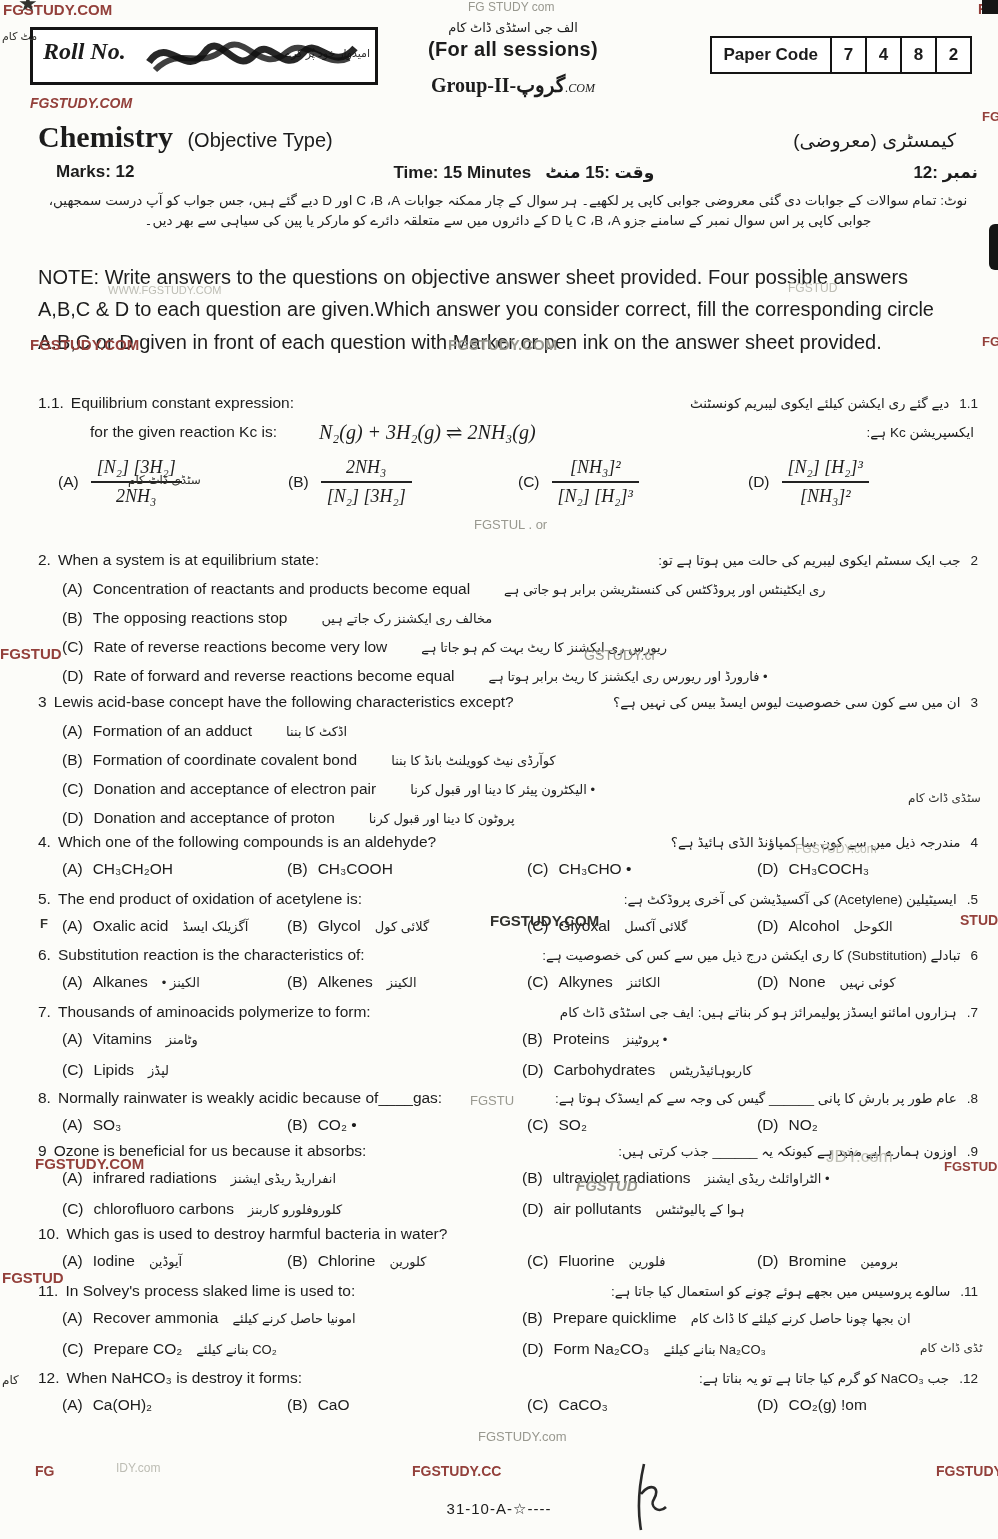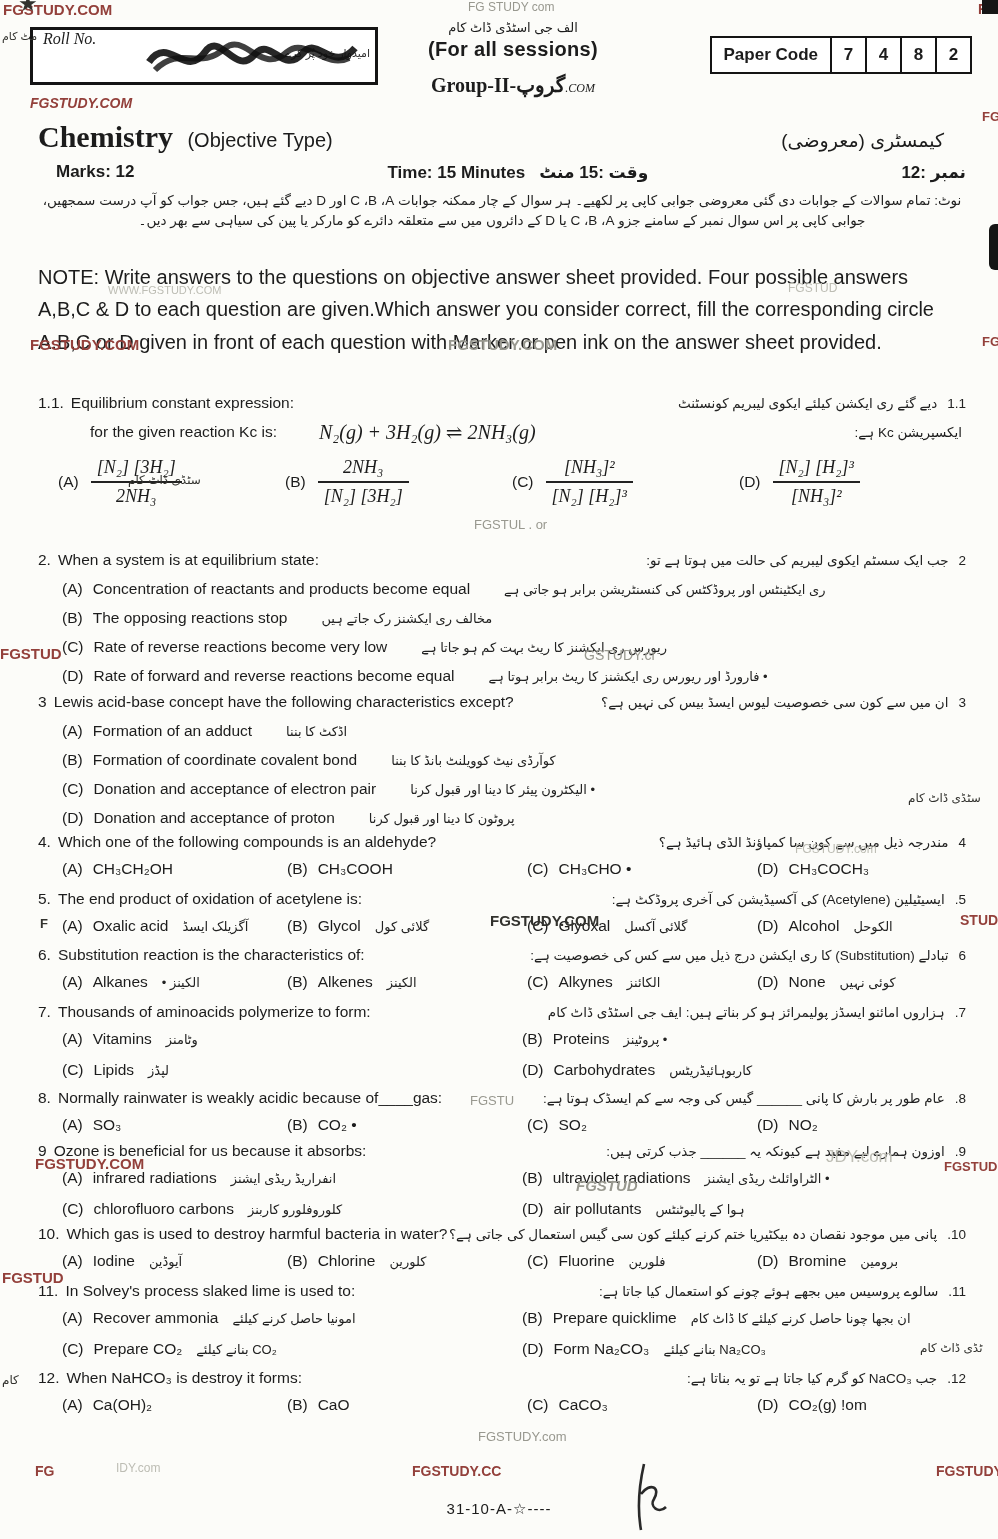--- a/index.html
+++ b/index.html
@@ -10,36 +10,36 @@
   .wm-layer{position:absolute;inset:0;z-index:6;pointer-events:none}
   .wm{position:absolute;white-space:nowrap;line-height:1.1}
   .wm-m{color:#93403b}.wm-g{color:#98988f}.wm-f{color:#bdbdb4}.wm-d{color:#32322e}
   .wm-b{font-weight:bold}.wm-i{font-style:italic}
   
   .art1{position:absolute;right:0;top:0;width:16px;height:14px;background:#161616;z-index:7}
   .art2{position:absolute;right:0;top:224px;width:9px;height:46px;background:#141414;border-radius:6px 0 0 6px;z-index:7}
   
   .hdr{position:absolute;left:0;top:0;width:100%;height:118px;z-index:2}
   .roll-box{position:absolute;left:30px;top:27px;width:348px;height:58px;border:3px solid #141414;background:#fff}
-  .roll-label{position:absolute;left:10px;top:0;font-family:"Liberation Serif","DejaVu Serif",serif;
-              font-style:italic;font-weight:normal;font-size:16px}
+  .roll-label{position:absolute;left:10px;top:8px;font-family:"Liberation Serif","DejaVu Serif",serif;
+              font-style:italic;font-weight:bold;font-size:24px}
   .roll-ur{position:absolute;right:5px;top:17px;font-size:11px;direction:rtl;color:#333}
   .roll-scribble{position:absolute;left:108px;top:0}
   .center-head{position:absolute;left:348px;top:20px;width:330px;text-align:center}
   .site-ur{font-size:13px;direction:rtl}
   .sessions{font-size:20px;font-weight:bold;margin-top:3px;letter-spacing:.3px}
   .group{font-size:20px;font-weight:bold;margin-top:12px;font-family:"Liberation Serif","DejaVu Serif",serif}
   .group .com{font-size:12px;font-style:italic;font-weight:normal}
   .paper-code{position:absolute;right:26px;top:36px;display:flex;border:2.5px solid #141414;background:#fff}
   .pc-label{padding:7px 12px;font-size:17px;font-weight:bold}
   .pc-cells{display:flex}
   .pc-cell{width:35px;display:flex;align-items:center;justify-content:center;font-size:17px;font-weight:bold;
            border-left:2.5px solid #141414}
   
-  .content{position:relative;z-index:3;padding:120px 32px 0 38px}
+  .content{position:relative;z-index:3;padding:120px 20px 0 38px}
   .title-row{display:flex;justify-content:space-between;align-items:baseline}
   .title-en .chem{font-family:"Liberation Serif","DejaVu Serif",serif;font-weight:bold;font-size:30px}
   .title-en .obj{font-size:20px;margin-left:10px}
   .title-ur{direction:rtl;font-size:19px;padding-right:22px}
   .marks-row{display:flex;justify-content:space-between;margin-top:8px;font-weight:bold;font-size:17px}
   .marks{padding-left:18px}
   .time-grp .time-ur{margin-left:14px}
   .num-ur{direction:rtl}
   .note-ur{direction:rtl;text-align:center;font-size:13.5px;line-height:1.5;margin-top:8px;min-height:62px;color:#222}
   .note-en{font-size:20px;line-height:1.62;margin-top:8px;width:905px;min-height:76px}
@@ -428,21 +428,20 @@
             <div class="opt-cell">
               <span class="opt-label">(D)</span>
               <span class="opt-en">air pollutants</span>
               <span class="opt-ur">ہوا کے پالیوٹنٹس</span>
             </div>
           </div>
         </div>
         <div class="q" data-qid="10">
           <div class="q-head">
             <div class="q-en"><span class="q-num">10.</span><span>Which gas is used to destroy harmful bacteria in water?</span></div>
-            <div class="q-ur"><span class="q-num-r">10.</span><span>پانی میں موجود نقصان دہ بیکٹیریا ختم کرنے کیلئے کون سی گیس استعمال کی جاتی ہے؟</span></div>
           </div>
           <div class="opts opts4">
             <div class="opt-cell">
               <span class="opt-label">(A)</span>
               <span class="opt-en">Iodine</span>
               <span class="opt-ur">آیوڈین</span>
             </div>
             <div class="opt-cell">
               <span class="opt-label">(B)</span>
               <span class="opt-en">Chlorine</span>

